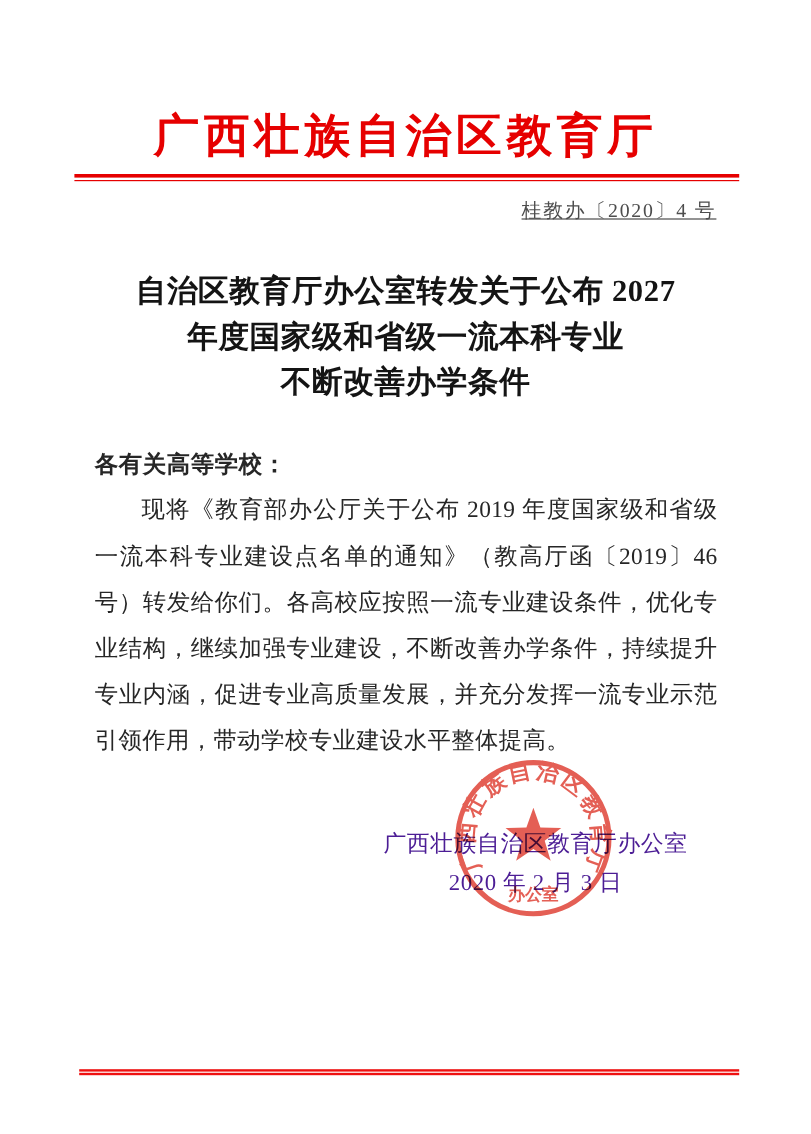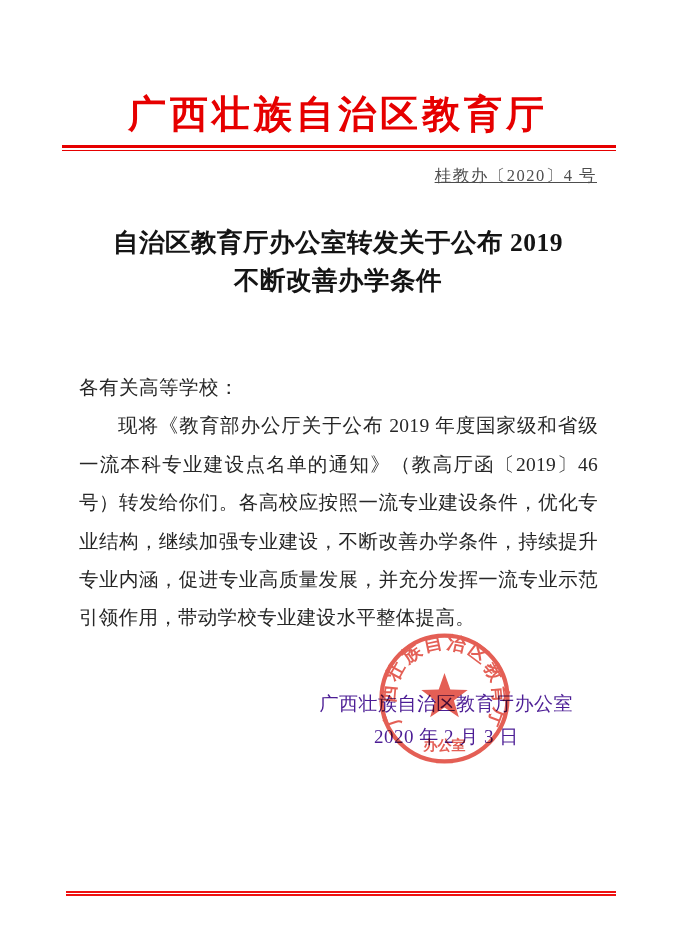--- a/index.html
+++ b/index.html
@@ -31,21 +31,21 @@
   .doc-title {
     position:absolute; top:212px; left:38px; width:600px;
     text-align:center; font-weight:700;
     font-size:25.5px; line-height:38px;
     color:#141414; letter-spacing:0.5px;
   }
   .body-block {
     position:absolute; top:357px; left:79px; width:519px;
     font-size:19.5px; line-height:38.4px; color:#262626;
   }
-  .salutation { margin:0; letter-spacing:0.5px; }
+  .salutation { margin:0; letter-spacing:0.5px;font-weight:bold; }
   .paragraph {
     margin:0; text-indent:2em; text-align:justify;
     letter-spacing:0.3px;
   }
   .sign-block {
     position:absolute; top:675px; right:103px;
     text-align:center; font-size:19px; line-height:33px;
     color:#4c1d95; letter-spacing:0.5px; white-space:nowrap;
   }
   .seal {
@@ -69,21 +69,22 @@
 
 <div class="page">
 
   <h1 class="agency">广西壮族自治区教育厅</h1>
 
   <div class="rule-top"></div>
 
   <div class="doc-number">桂教办〔2020〕4 号</div>
 
   <div class="doc-title">
-    <div>自治区教育厅办公室转发关于公布 2019</div>
+    <div>自治区教育厅办公室转发关于公布 2027</div>
+    <div>年度国家级和省级一流本科专业</div>
     <div>不断改善办学条件</div>
   </div>
 
   <div class="body-block">
     <p class="salutation">各有关高等学校：</p>
     <p class="paragraph">现将《教育部办公厅关于公布 2019 年度国家级和省级一流本科专业建设点名单的通知》（教高厅函〔2019〕46 号）转发给你们。各高校应按照一流专业建设条件，优化专业结构，继续加强专业建设，不断改善办学条件，持续提升专业内涵，促进专业高质量发展，并充分发挥一流专业示范引领作用，带动学校专业建设水平整体提高。</p>
   </div>
 
   <div class="sign-block">
     <div>广西壮族自治区教育厅办公室</div>

